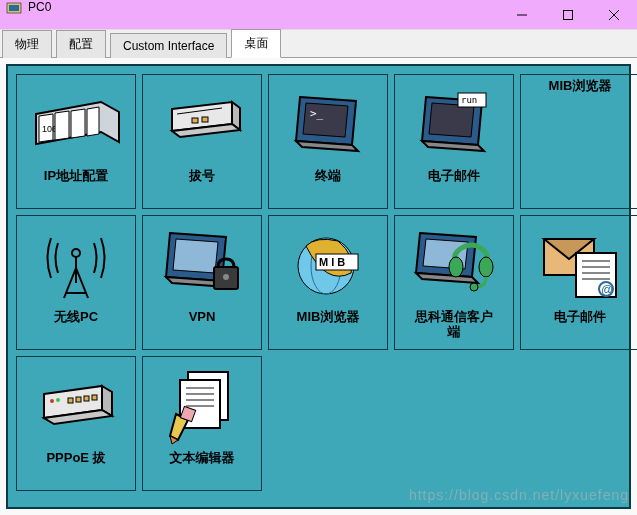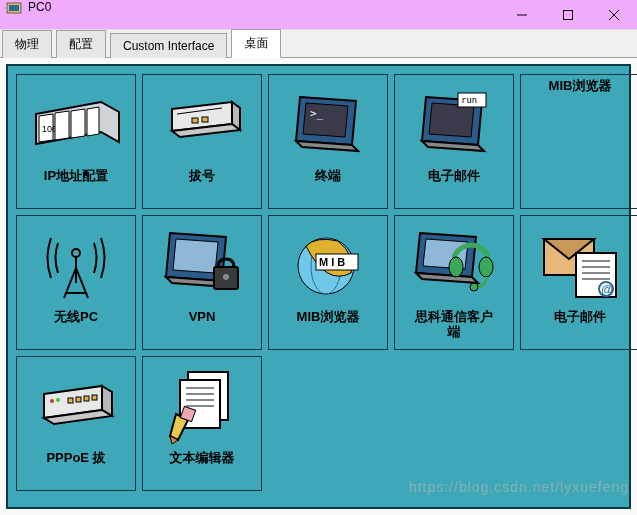--- a/index.html
+++ b/index.html
@@ -78,21 +78,21 @@
   }
   .app .label {
     font-size: 13px;
     font-weight: bold;
     text-align: center;
     color: #000;
     line-height: 1.15;
   }
   .watermark {
     position: fixed;
-    bottom: 20px; right: 8px;
+    bottom: 12px; right: 8px;
     font-size: 14px;
     color: rgba(180,180,180,0.6);
     letter-spacing: 1px;
     pointer-events: none;
   }
 </style>
 </head>
 <body>
 
 <div class="titlebar">

